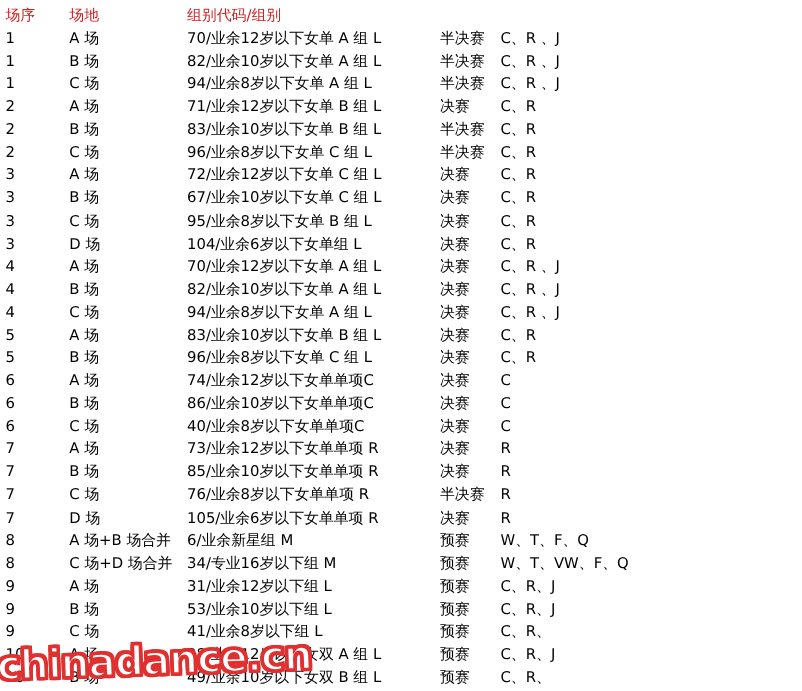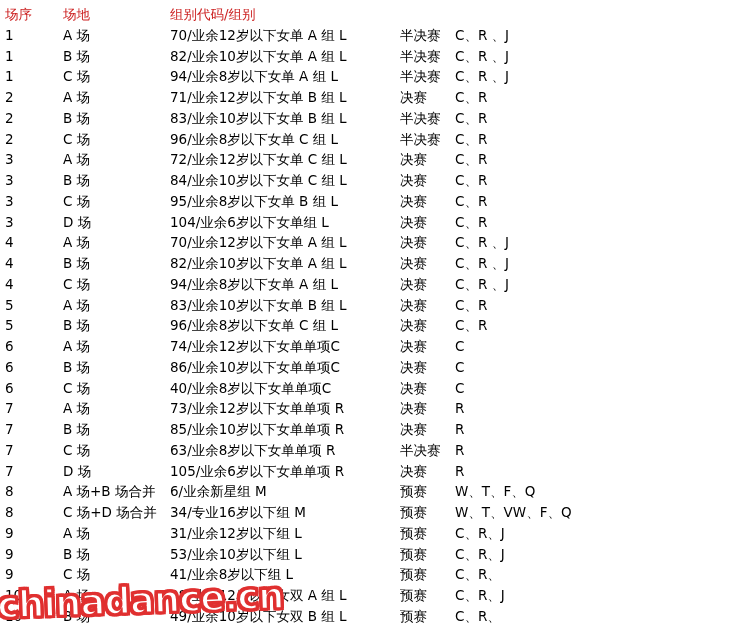--- a/index.html
+++ b/index.html
@@ -142,21 +142,21 @@
     <td>3</td>
     <td>A 场</td>
     <td>72/业余12岁以下女单 C 组 L</td>
     <td>决赛</td>
     <td>C、R</td>
   </tr>
 
   <tr>
     <td>3</td>
     <td>B 场</td>
-    <td>84/业余10岁以下女单 C 组 L</td>
+    <td>67/业余10岁以下女单 C 组 L</td>
     <td>决赛</td>
     <td>C、R</td>
   </tr>
 
   <tr>
     <td>3</td>
     <td>C 场</td>
     <td>95/业余8岁以下女单 B 组 L</td>
     <td>决赛</td>
     <td>C、R</td>
@@ -246,21 +246,21 @@
     <td>7</td>
     <td>B 场</td>
     <td>85/业余10岁以下女单单项 R</td>
     <td>决赛</td>
     <td>R</td>
   </tr>
 
   <tr>
     <td>7</td>
     <td>C 场</td>
-    <td>63/业余8岁以下女单单项 R</td>
+    <td>76/业余8岁以下女单单项 R</td>
     <td>半决赛</td>
     <td>R</td>
   </tr>
 
   <tr>
     <td>7</td>
     <td>D 场</td>
     <td>105/业余6岁以下女单单项 R</td>
     <td>决赛</td>
     <td>R</td>

